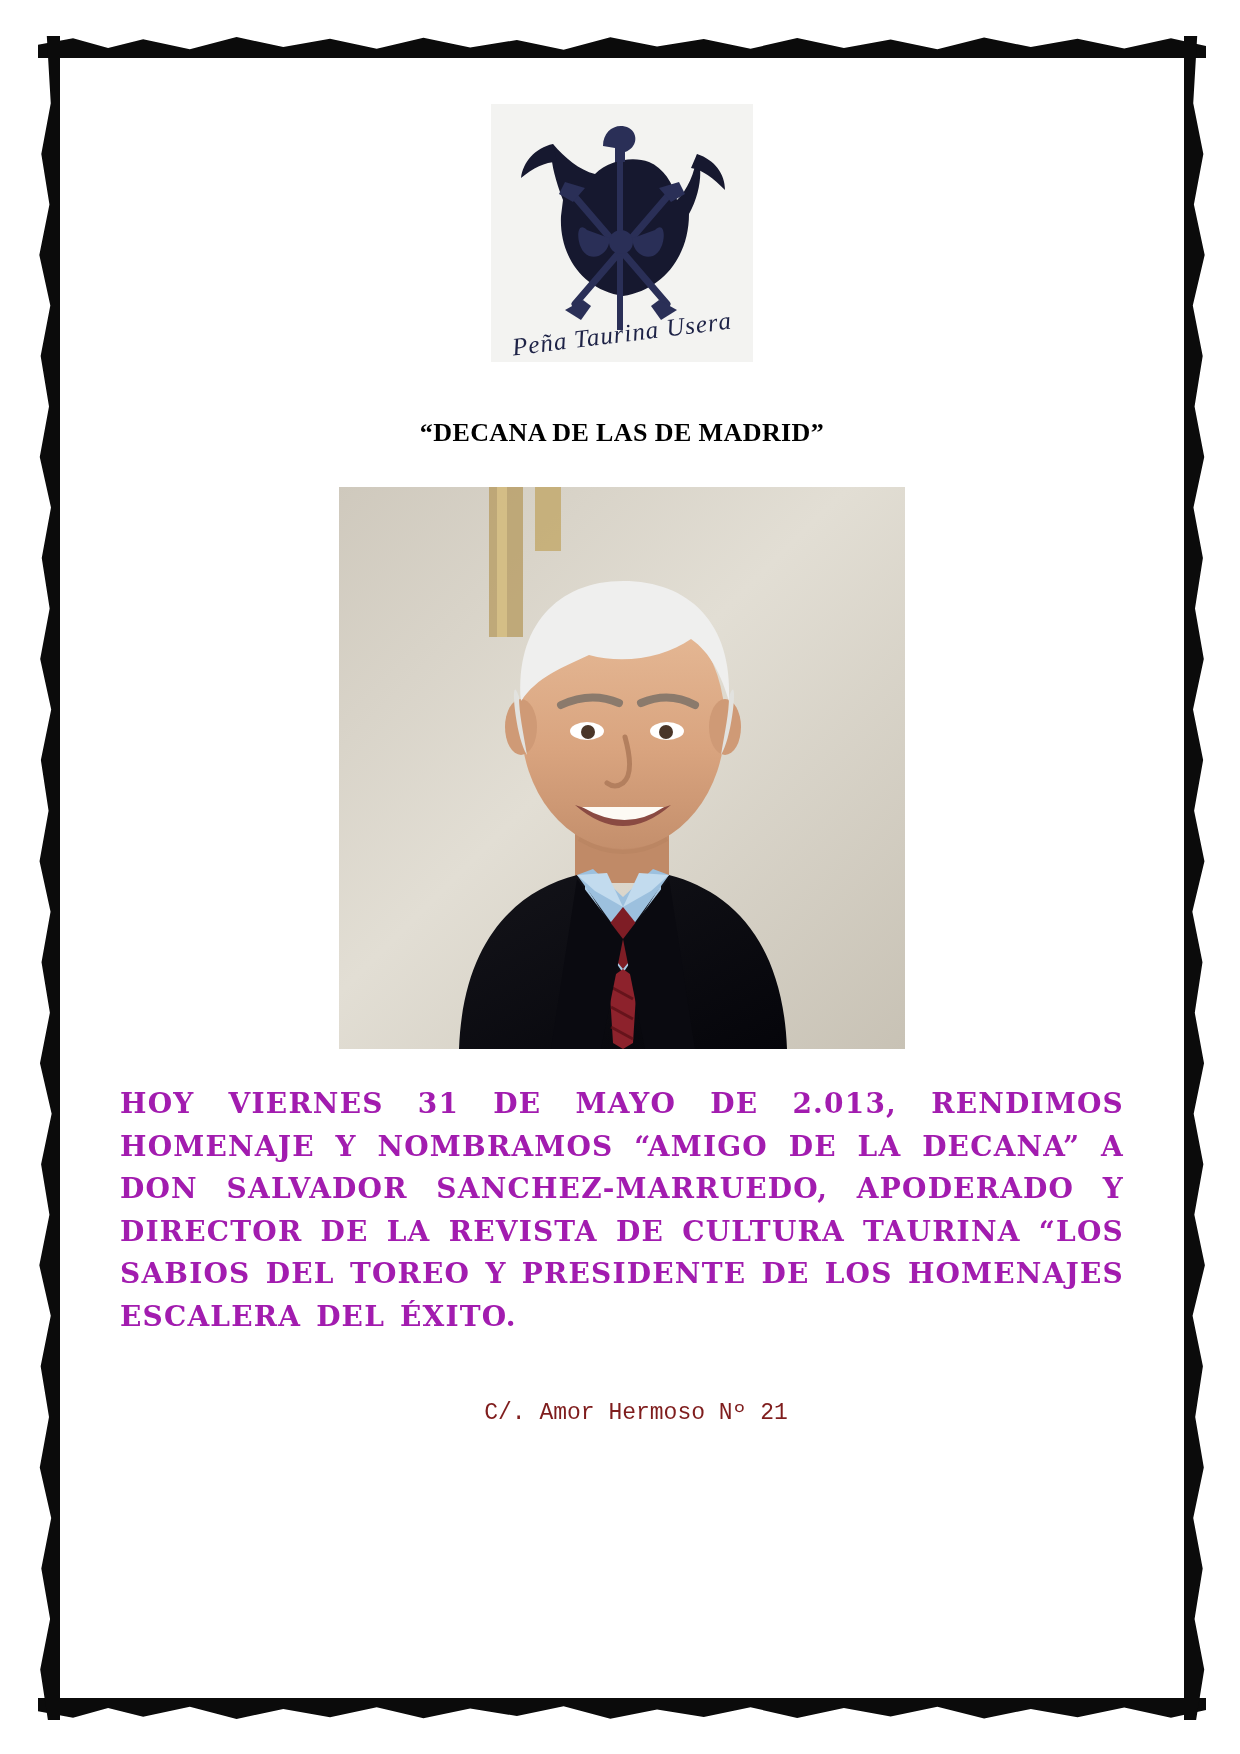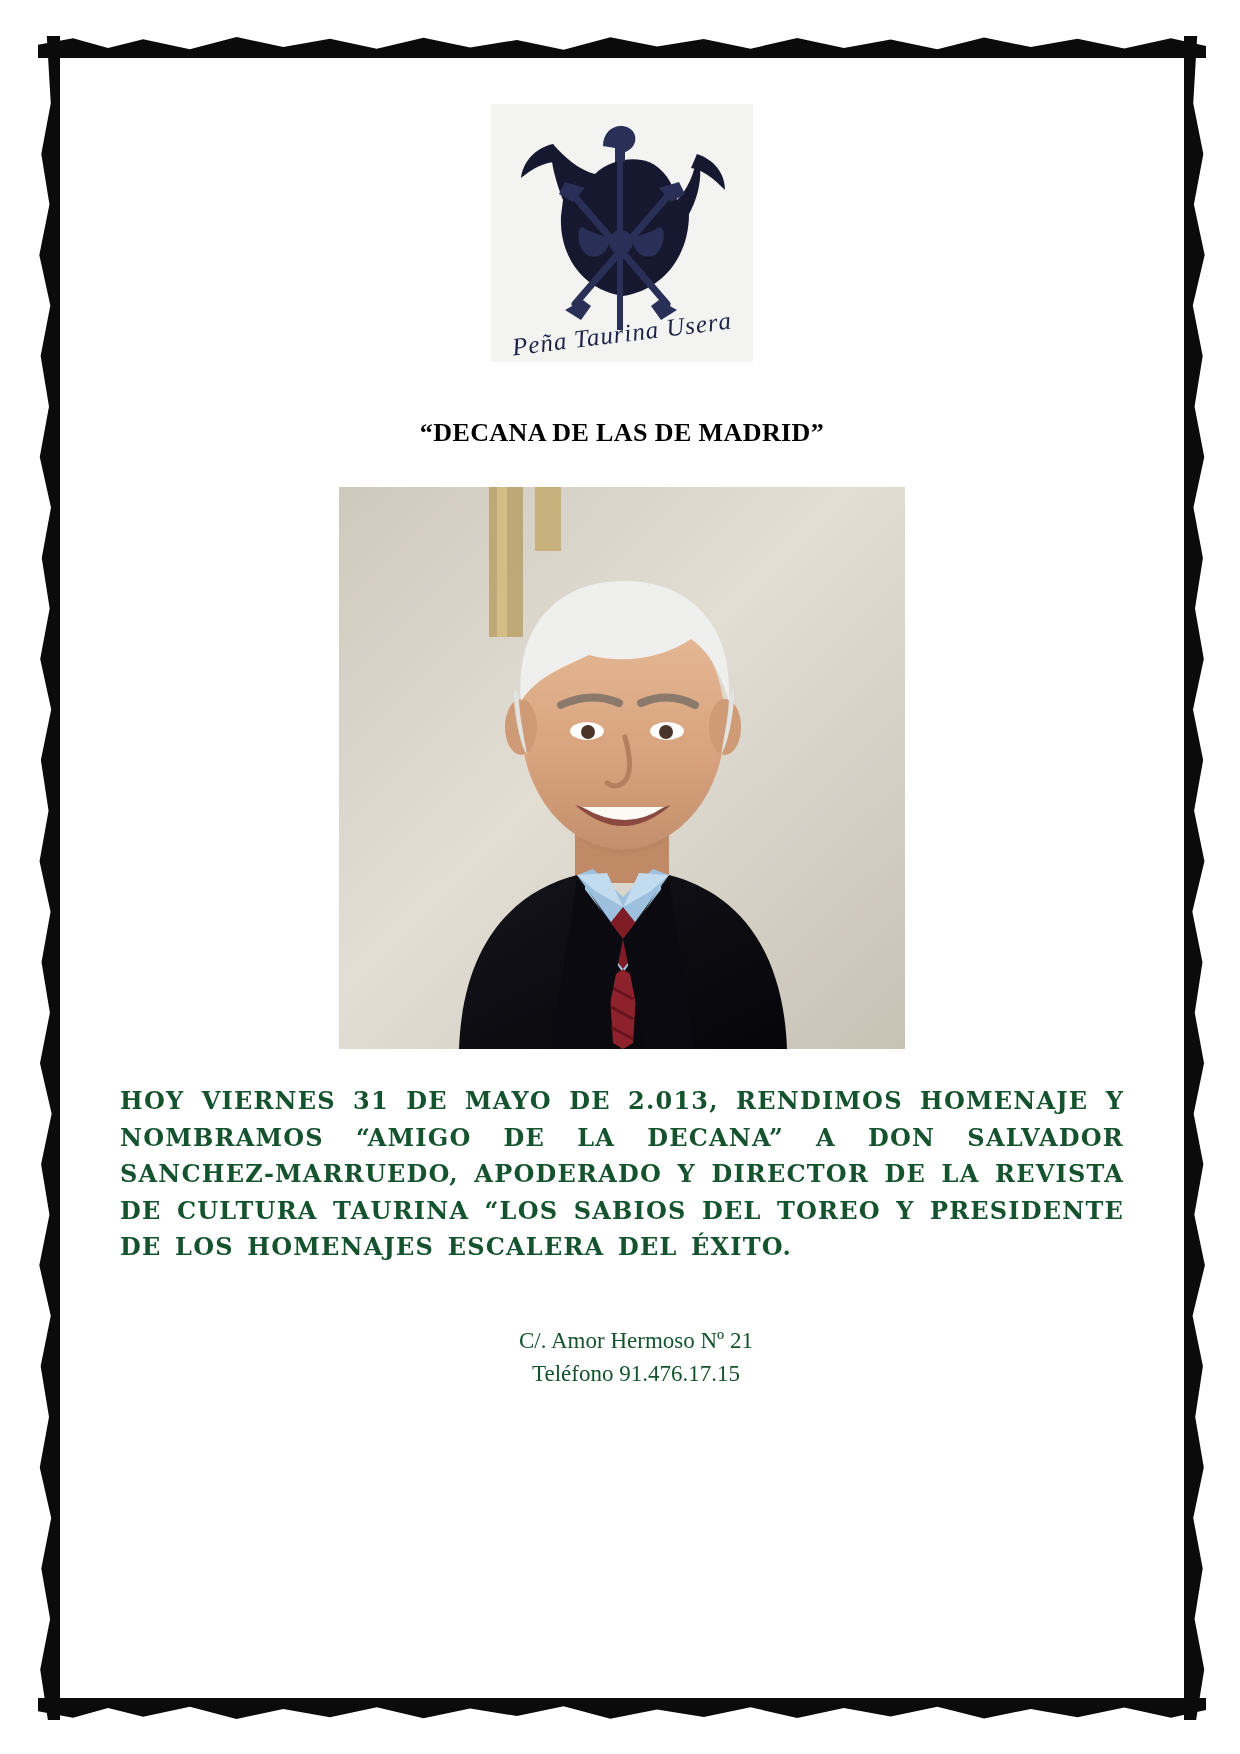--- a/index.html
+++ b/index.html
@@ -122,35 +122,35 @@
     background: #d8d4cb;
   }
 
   
   .announcement {
     margin: 34px 60px 0 60px;
     text-align: justify;
     text-align-last: left;
     font-family: "DejaVu Serif", serif;
     font-weight: bold;
-    font-size: 24px;
+    font-size: 28px;
     line-height: 1.52;
     letter-spacing: 1.2px;
-    color: #14532d;
+    color: #a21caf;
     text-transform: uppercase;
     word-spacing: 4px;
   }
 
   
   .address {
     margin-top: 58px;
-    font-family: Liberation Serif, serif;
+    font-family: Liberation Mono, monospace;
     font-size: 23px;
     line-height: 1.45;
-    color: #14532d;
+    color: #7f1d1d;
     margin-left: 28px;
   }
 </style>
 </head>
 <body>
 
 <div class="page-frame">
   <div class="border-edge border-top"></div>
   <div class="border-edge border-bottom"></div>
   <div class="border-edge border-left"></div>
@@ -270,16 +270,15 @@
 
       <path d="M238 392 L212 562 L262 562 L284 452 Z" fill="#0a0a10"></path>
       <path d="M330 392 L356 562 L306 562 L284 452 Z" fill="#0a0a10"></path>
     </svg>
   </div>
 
   <p class="announcement">HOY VIERNES 31 DE MAYO  DE 2.013, RENDIMOS HOMENAJE Y NOMBRAMOS “AMIGO DE LA DECANA” A DON SALVADOR SANCHEZ-MARRUEDO, APODERADO Y DIRECTOR DE LA REVISTA DE CULTURA TAURINA “LOS SABIOS DEL TOREO  Y  PRESIDENTE DE LOS HOMENAJES ESCALERA DEL ÉXITO.</p>
 
   <div class="address">
     <div>C/. Amor Hermoso Nº 21</div>
-    <div>Teléfono 91.476.17.15</div>
   </div>
 
 </div>
 
 </body></html>

